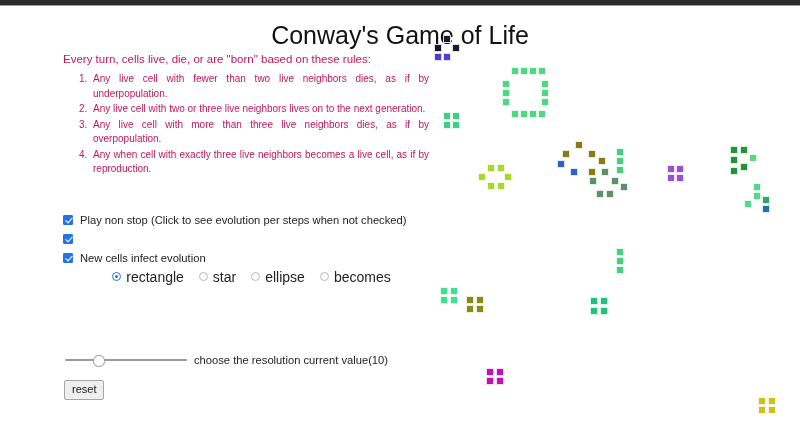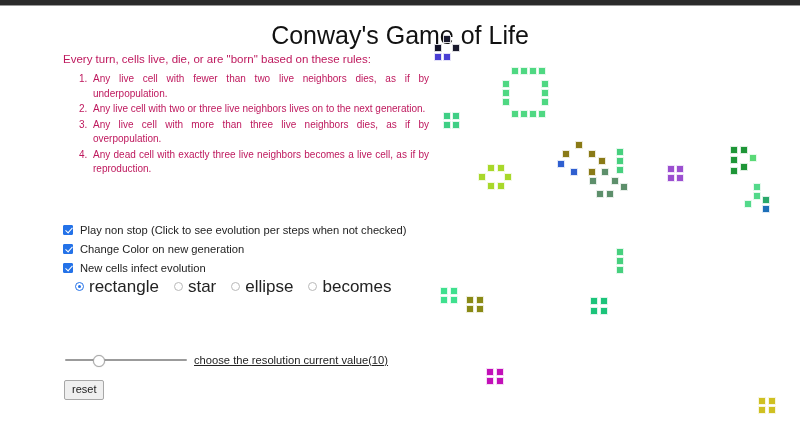--- a/index.html
+++ b/index.html
@@ -66,21 +66,21 @@
   }
   #remark-line {
     font-size: 11.5px;
     margin: 9px 0 0 0;
     line-height: 14px;
   }
   
   #options {
     position: absolute;
     left: 63px;
-    top: 220px;
+    top: 210px;
     width: 380px;
   }
   .opt-row {
     display: flex;
     align-items: center;
     height: 19px;
     font-size: 11.2px;
     color: #232323;
   }
   .cb {
@@ -108,22 +108,23 @@
     border: solid #ffffff;
     border-width: 0 1.4px 1.4px 0;
     transform: rotate(42deg);
   }
   
   #shape-row {
     display: flex;
     align-items: center;
     height: 19px;
     margin-left: 12px;
-    font-size: 17px;
+    font-size: 14px;
     color: #232323;
+    justify-content: center;
   }
   .radio-group {
     display: flex;
     align-items: center;
     margin-right: 15px;
   }
   .rb {
     width: 9px;
     height: 9px;
     border: 1px solid #b9b9b9;
@@ -149,21 +150,20 @@
   }
   
   #slider-row {
     position: absolute;
     left: 63px;
     top: 353px;
     display: flex;
     align-items: center;
     font-size: 11.2px;
     color: #232323;
-    text-decoration: underline;
   }
   #slider {
     position: relative;
     width: 126px;
     height: 14px;
     margin-right: 5px;
     flex: 0 0 auto;
   }
   #slider-track {
     position: absolute;
@@ -222,34 +222,33 @@
   <div id="top-strip"></div>
 
   <h1 id="page-title">Conway's Game of Life</h1>
 
   <div id="left-col">
     <p id="intro-line">Every turn, cells live, die, or are "born" based on these rules:</p>
     <ol id="rules-list">
       <li>Any live cell with fewer than two live neighbors dies, as if by underpopulation.</li>
       <li>Any live cell with two or three live neighbors lives on to the next generation.</li>
       <li>Any live cell with more than three live neighbors dies, as if by overpopulation.</li>
-      <li>Any dead cell with exactly three live neighbors becomes a live cell, as if by reproduction.</li>
+      <li>Any when cell with exactly three live neighbors becomes a live cell, as if by reproduction.</li>
     </ol>
   </div>
 
   <div id="options">
 
     <label class="opt-row">
       <span class="cb checked"></span>
       <span>Play non stop (Click to see evolution per steps when not checked)</span>
     </label>
 
     <label class="opt-row">
       <span class="cb checked"></span>
-      <span>Change Color on new generation</span>
     </label>
 
 
 
     <label class="opt-row">
       <span class="cb checked"></span>
       <span>New cells infect evolution</span>
     </label>
 
     <div id="shape-row">

